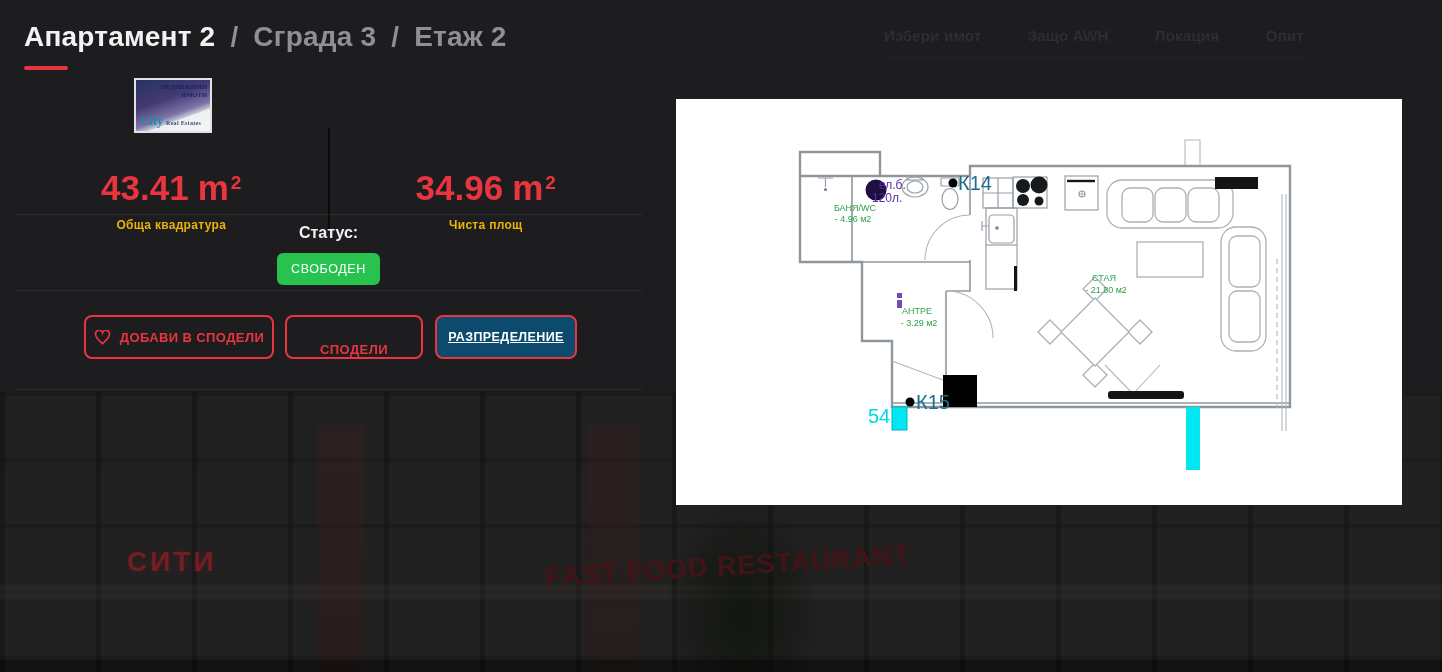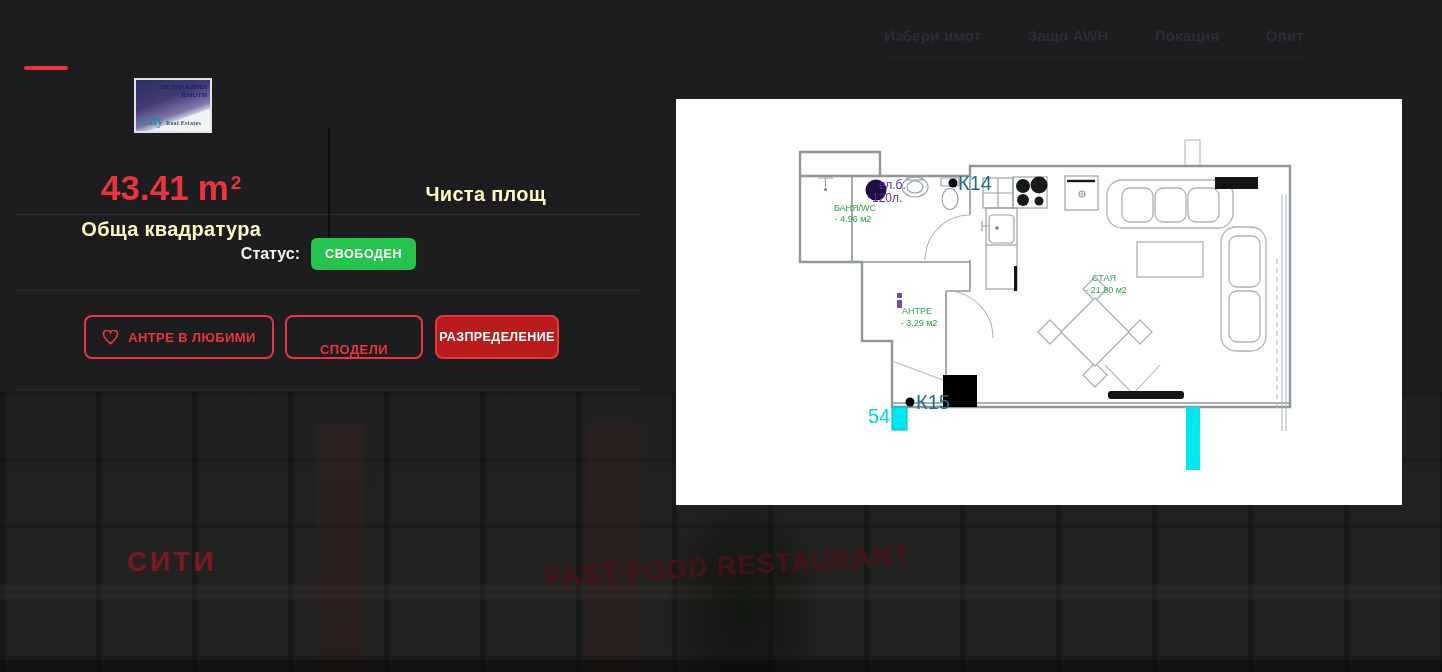--- a/index.html
+++ b/index.html
@@ -47,40 +47,40 @@
   .logo .l-brand { position:absolute; left:5px; bottom:2px; font-family:"Liberation Serif", serif;
     font-size:12px; font-weight:700; color:#14929f; }
   .logo .l-brand small { font-size:6px; color:#33507e; font-weight:700; letter-spacing:.3px; }
 
   
   .stats { position:absolute; left:15px; top:126px; width:627px; display:flex; align-items:stretch; }
   .stat { flex:1; text-align:center;margin-top:44px; }
   .stat-value { font-size:35px; font-weight:800; color:#e9353f; line-height:1; }
   .stat-sup { font-size:19px; position:relative; top:-11px; margin-left:2px; }
   .stat-unit { margin-left:9px; }
-  .stat-label { margin-top:13px; font-size:20px; font-weight:700; color:#fef9c3; letter-spacing:.3px; }
+  .stat-label { margin-top:13px; font-size:12px; font-weight:700; color:#eab308; letter-spacing:.3px; }
   .stat-divider { width:2px; background:#0b0b0d; margin:2px 0; }
 
   .hr { position:absolute; left:15px; width:627px; height:1px; background:rgba(255,255,255,.08); }
   .hr1 { top:214px; } .hr2 { top:290px; } .hr3 { top:389px; }
 
   
   .status-row { position:absolute; left:15px; top:234px; width:627px; height:40px;
-    display:flex; align-items:center; justify-content:center; gap:11px; }
+    display:flex; align-items:center; justify-content:center; gap:11px;flex-direction:column; }
   .status-label { font-size:16px; font-weight:800; color:#f1f1f3; }
-  .status-badge { background:#28c24f; color:#ffffff; font-size:12.5px; font-weight:700; letter-spacing:.6px;
+  .status-badge { background:#28c24f; color:#ffffff; font-size:12.5px; font-weight:400; letter-spacing:.6px;
     padding:9px 14px; border-radius:6px; }
 
   
   .btn { position:absolute; top:315px; height:44px; display:flex; align-items:center; justify-content:center;
     gap:9px; border-radius:8px; font-family:"Liberation Sans",sans-serif; font-size:13px; font-weight:800;
     letter-spacing:.4px; cursor:pointer; background:transparent; border:2px solid #e9353f; color:#e9353f; }
   .btn.fav { left:84px; width:190px; }
   .btn.share { left:285px; width:138px;align-items:flex-end; }
-  .btn.layout { left:435px; width:124px; background:#b91c1c; border-color:#e9353f; color:#ffffff; font-size:12.5px; }
+  .btn.layout { left:435px; width:142px; background:#0c4a6e; border-color:#e9353f; color:#ffffff; font-size:12.5px;text-decoration:underline; }
 
   
   .plan { position:absolute; left:676px; top:99px; width:726px; height:406px; background:#ffffff; }
   .plan svg { display:block; }
   .plan text { font-family:"Liberation Sans", sans-serif; }
 </style>
 </head>
 <body>
 
 <div class="page">
@@ -94,58 +94,68 @@
   <div class="sign-fast">FAST FOOD RESTAURANT</div>
   <div class="bg-bottom"></div>
 
   <nav class="top-nav">
     <span>Избери имот</span>
     <span>Защо AWH</span>
     <span>Локация</span>
     <span>Опит</span>
   </nav>
 
+  <h1 class="title">
+    <span class="prim">Апартамент 2</span>
+    <span class="sep">/</span>
+    <span class="dim">Сграда 3</span>
+    <span class="sep">/</span>
+    <span class="dim">Етаж 2</span>
+  </h1>
   <div class="title-underline"></div>
 
   <div class="logo">
     <div class="l-top">
       <span>НЕДВИЖИМИ</span><br><span>ИМОТИ</span>
     </div>
     <div class="l-brand">
       <span>City</span> <small>Real Estates</small>
     </div>
   </div>
 
   <section class="stats">
     <div class="stat">
       <div class="stat-value">
         <span>43.41</span><span class="stat-unit">m</span><span class="stat-sup">2</span>
       </div>
       <div class="stat-label">Обща квадратура</div>
     </div>
     <div class="stat-divider"></div>
     <div class="stat">
+      <div class="stat-value">
+        <span>34.96</span><span class="stat-unit">m</span><span class="stat-sup">2</span>
+      </div>
       <div class="stat-label">Чиста площ</div>
     </div>
   </section>
 
   <div class="hr hr1"></div>
 
   <div class="status-row">
     <span class="status-label">Статус:</span>
     <span class="status-badge">СВОБОДЕН</span>
   </div>
 
   <div class="hr hr2"></div>
 
   <button class="btn fav">
     <svg width="17" height="15" viewBox="0 0 24 22">
       <path d="M12 20 C8 16 2 12 2 7 A5 5 0 0 1 12 4 A5 5 0 0 1 22 7 C22 12 16 16 12 20 Z" fill="none" stroke="#e9353f" stroke-width="2.4"></path>
     </svg>
-    <span>АНТРЕ В ЛЮБИМИ</span>
+    <span>ДОБАВИ В СПОДЕЛИ</span>
   </button>
   <button class="btn share">
     <span>СПОДЕЛИ</span>
   </button>
   <button class="btn layout">
     <span>РАЗПРЕДЕЛЕНИЕ</span>
   </button>
 
   <div class="hr hr3"></div>
 

